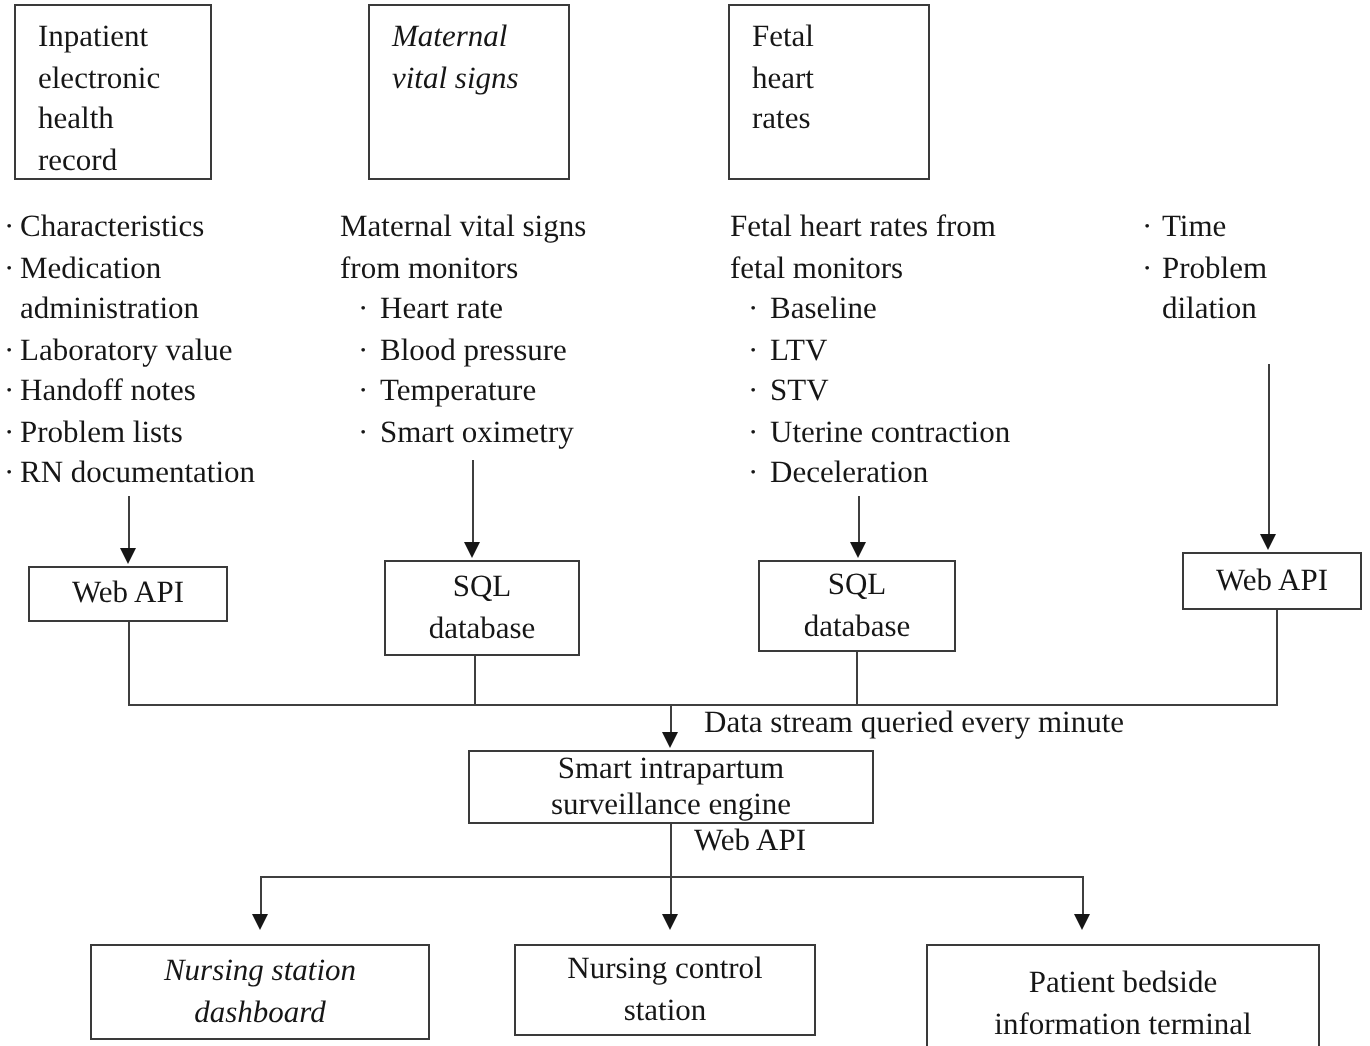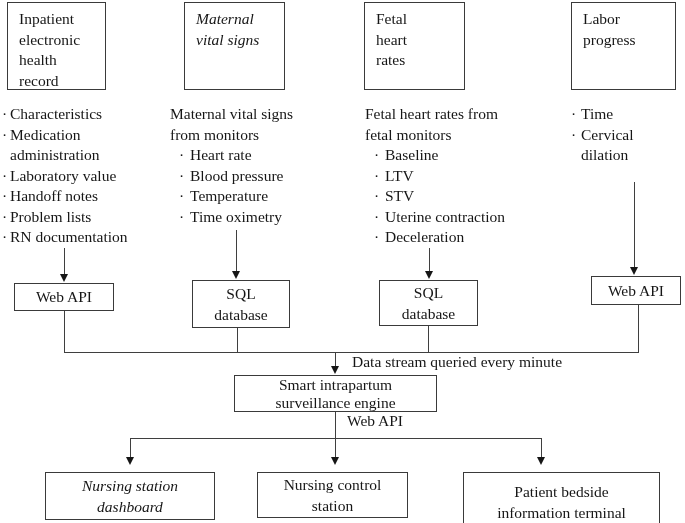--- a/index.html
+++ b/index.html
@@ -56,22 +56,20 @@
 
   <div class="box box-left pre" style="left:7px; top:2px; width:99px; height:88px;">Inpatient
 electronic
 health
 record</div>
   <div class="box box-left pre" style="left:184px; top:2px; width:101px; height:88px;font-style:italic;">Maternal
 vital signs</div>
   <div class="box box-left pre" style="left:364px; top:2px; width:101px; height:88px;">Fetal
 heart
 rates</div>
-  <div class="box box-left pre" style="left:571px; top:2px; width:105px; height:88px;">Labor
-progress</div>
 
   <div class="list" style="left:2px; top:104px; width:162px;">
     <div class="item">
       <span class="bullet" style="width:8px;">·</span>
       <span class="item-text">Characteristics</span>
     </div>
     <div class="item">
       <span class="bullet" style="width:8px;">·</span>
       <span class="item-text">Medication
 administration</span>
@@ -105,21 +103,21 @@
       <div class="item">
         <span class="bullet" style="width:11px;">·</span>
         <span class="item-text">Blood pressure</span>
       </div>
       <div class="item">
         <span class="bullet" style="width:11px;">·</span>
         <span class="item-text">Temperature</span>
       </div>
       <div class="item">
         <span class="bullet" style="width:11px;">·</span>
-        <span class="item-text">Time oximetry</span>
+        <span class="item-text">Smart oximetry</span>
       </div>
     </div>
   </div>
 
   <div class="list" style="left:365px; top:104px; width:172px;">
     <div class="list-heading">Fetal heart rates from
 fetal monitors</div>
     <div style="margin-left:9px;">
       <div class="item">
         <span class="bullet" style="width:11px;">·</span>
@@ -144,21 +142,21 @@
     </div>
   </div>
 
   <div class="list" style="left:571px; top:104px; width:110px;">
     <div class="item">
       <span class="bullet" style="width:10px;">·</span>
       <span class="item-text">Time</span>
     </div>
     <div class="item">
       <span class="bullet" style="width:10px;">·</span>
-      <span class="item-text">Cervical
+      <span class="item-text">Problem
 dilation</span>
     </div>
   </div>
 
   <div class="vline" style="left:64px; top:248px; height:27px;"></div>
   <div class="arrowhead" style="left:60px; top:274px;"></div>
 
   <div class="vline" style="left:236px; top:230px; height:41px;"></div>
   <div class="arrowhead" style="left:232px; top:271px;"></div>
 

